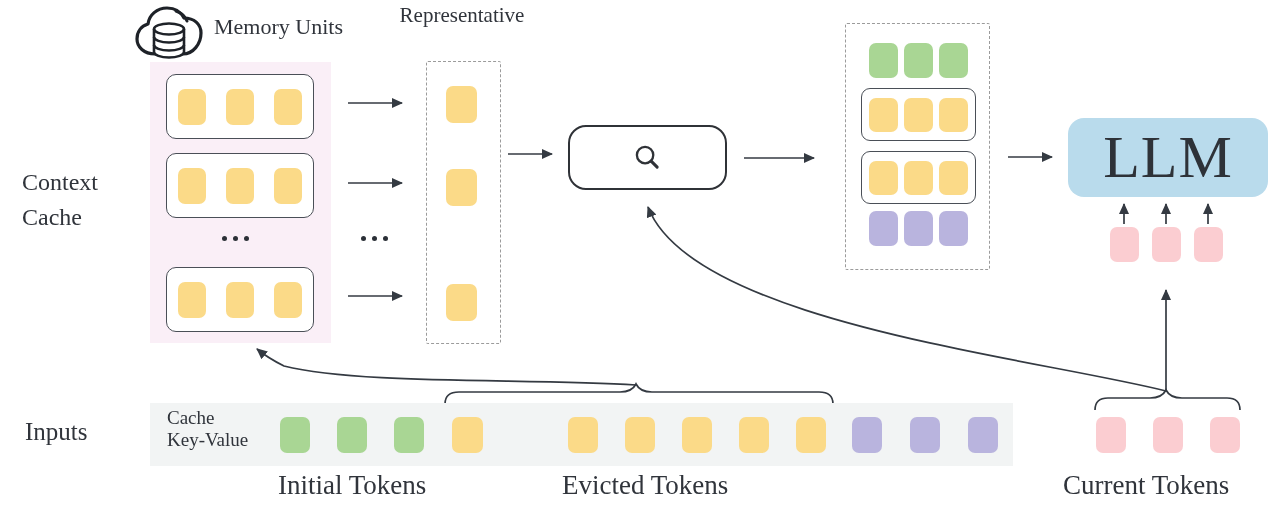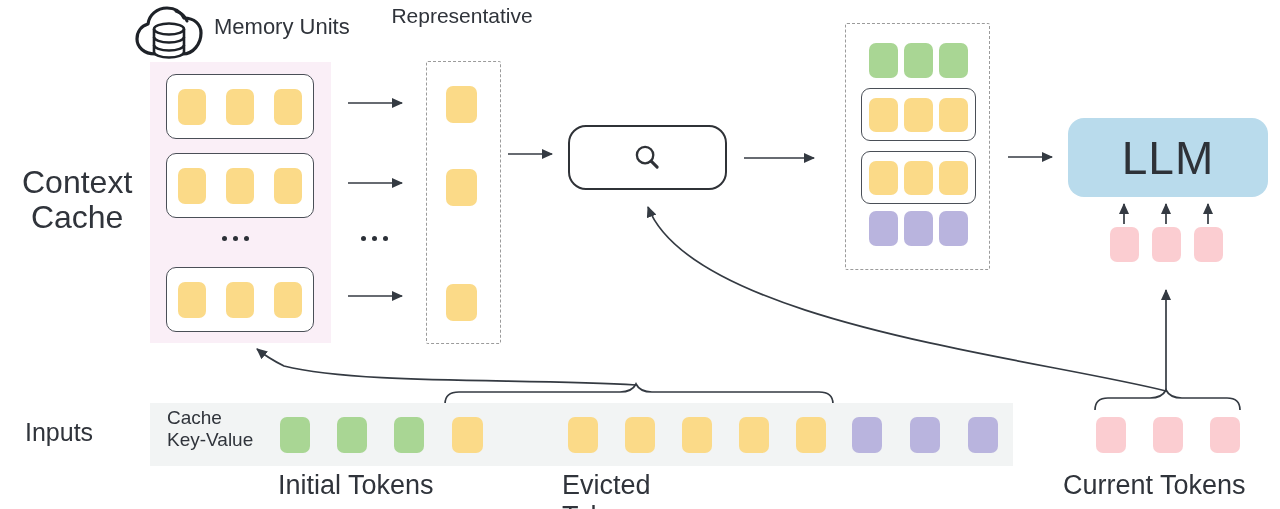--- a/index.html
+++ b/index.html
@@ -1,18 +1,18 @@
 <!DOCTYPE html>
 <html style="--token-yellow: #FBDA88; --token-green: #A9D694; --token-purple: #B9B4DE; --token-pink: #FBCDD1; --llm-blue: #B9DBEC; --memory-bg: #FAEFF7; --strip-bg: #F2F4F4; --line: #343A42; --text: #30343B; --unit-border: #4A4F57; --dashed-border: #9B9B9B;"><head>
 <meta charset="utf-8">
 <style>
   html,body{margin:0;padding:0;background:#fff;}
   .canvas{
     position:relative;width:1280px;height:509px;background:#ffffff;overflow:hidden;
-    font-family:Liberation Sans, sans-serif;color:var(--text,#30343b);
+    font-family:Liberation Serif, serif;color:var(--text,#30343b);
   }
   .abs{position:absolute;}
   svg.overlay{position:absolute;left:0;top:0;pointer-events:none;}
   
   .memory-panel{left:150px;top:62px;width:181px;height:281px;background:var(--memory-bg,#faeff7);}
   .mem-unit{position:absolute;left:16px;width:146px;height:63px;background:#fff;
     border:1.3px solid var(--unit-border,#4a4f57);border-radius:10px;
     display:flex;align-items:center;justify-content:center;gap:20px;}
   .mem-unit .tok{width:28px;height:36px;}
   .dashed-box{border:1.5px dashed var(--dashed-border,#9b9b9b);border-radius:2px;background:#fff;}
@@ -24,34 +24,34 @@
   .cache-row .tok{width:29px;height:35px;}
   .cache-unit{position:absolute;left:15px;width:113px;height:51px;background:#fff;
     border:1.3px solid var(--unit-border,#4a4f57);border-radius:9px;
     display:flex;align-items:center;justify-content:center;gap:6px;}
   .cache-unit .tok{width:29px;height:34px;}
   .lookup-button{left:568px;top:125px;width:155px;height:61px;background:#fff;
     border:2px solid #2f3237;border-radius:18px;display:flex;align-items:center;justify-content:center;gap:9px;}
   .lookup-button span{font-size:27px;color:#30343b;}
   .llm-box{left:1068px;top:118px;width:200px;height:79px;background:var(--llm-blue,#b9dbec);
     border-radius:16px;display:flex;align-items:center;justify-content:center;}
-  .llm-box span{font-size:46px;letter-spacing:1px;color:#2e3238;}
+  .llm-box span{font-size:60px;letter-spacing:1px;color:#2e3238;}
   .strip{left:150px;top:403px;width:863px;height:63px;background:var(--strip-bg,#f2f4f4);}
   
   .tok{border-radius:7px;flex:0 0 auto;}
   .tok-row{display:flex;}
   .row-g27{gap:27px}.row-g28{gap:28px}.row-g13{gap:13px}
   .tok-row .tok{width:30px;height:36px;}
   .row-g13 .tok{width:29px;height:35px;}
   .single .tok{width:31px;height:36px;}
   
   .lbl{white-space:nowrap;}
   .memory-units-label{left:214px;top:14px;font-size:22px;}
   .rep-label{left:372px;top:3px;width:180px;text-align:center;font-size:21px;line-height:25px;}
-  .context-label{left:22px;top:165px;font-size:32px;line-height:35px;text-align:center;}
+  .context-label{left:22px;top:165px;font-size:24px;line-height:35px;}
   .cache-label{left:820px;top:273px;width:195px;text-align:center;font-size:21px;line-height:24px;}
   .inputs-label{left:25px;top:418px;font-size:25px;}
   .pastkv-label{left:167px;top:407px;font-size:19px;line-height:22px;}
   .bottom-label{top:470px;font-size:27px;}
   .initial-label{left:278px;width:160px;}
   .evicted-label{left:562px;width:170px;}
   .local-label{left:843px;width:165px;}
   .current-label{left:1063px;width:200px;}
   
   .dots{display:flex;gap:6px;align-items:center;}

